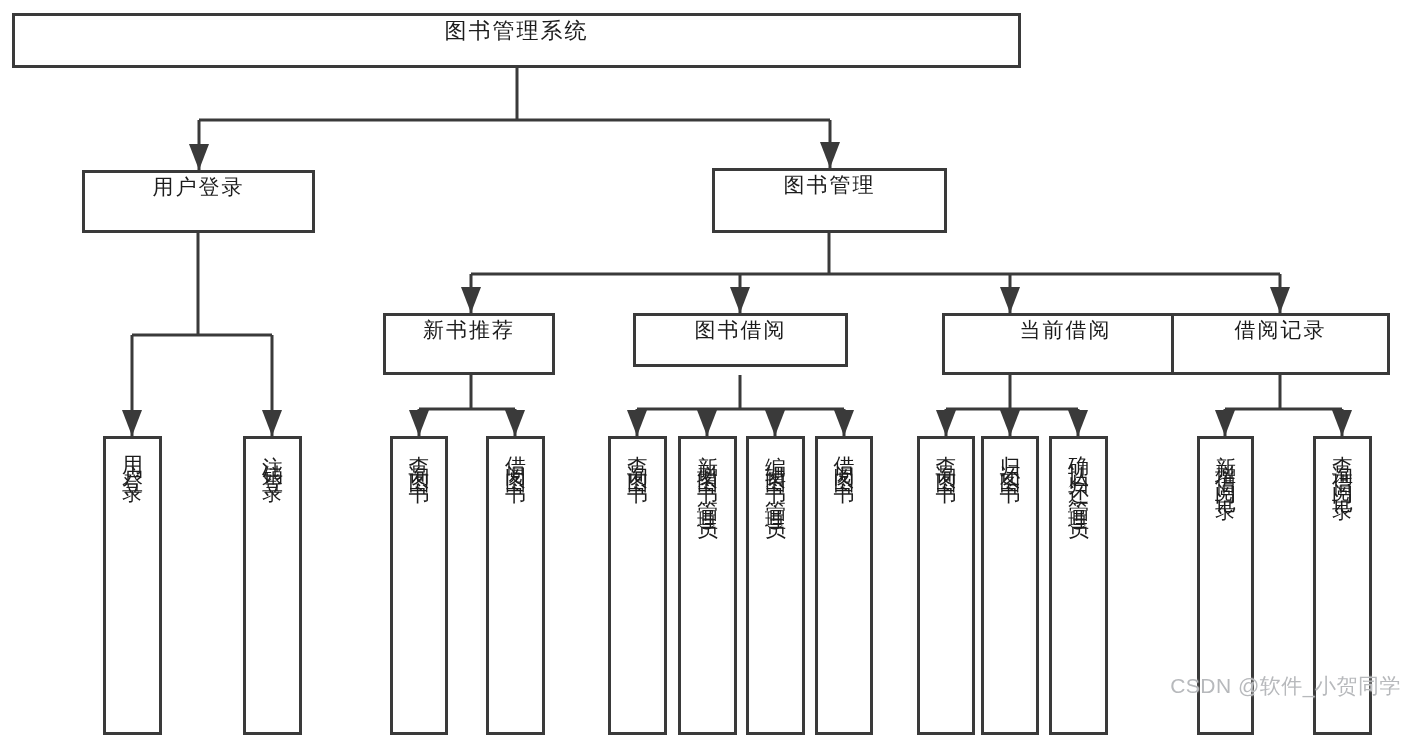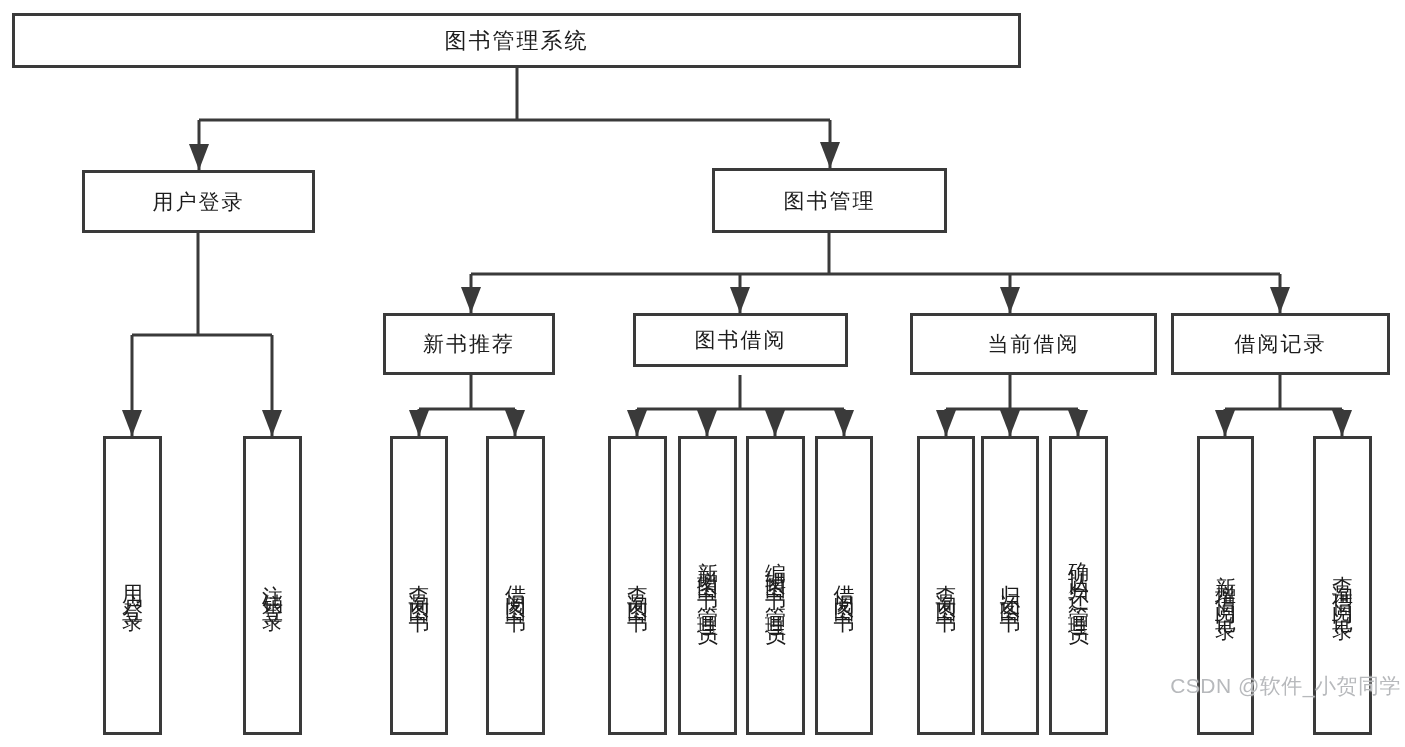--- a/index.html
+++ b/index.html
@@ -4,21 +4,21 @@
 <style>
   html,body{margin:0;padding:0;background:#fff;}
   .stage{
     position:relative;width:1405px;height:747px;background:#ffffff;overflow:hidden;
     font-family:"Liberation Sans","DejaVu Sans",sans-serif;
   }
   .wires{position:absolute;left:0;top:0;width:1405px;height:747px;}
   .box{
     position:absolute;box-sizing:border-box;
     border:3px solid #3a3a3a;background:#ffffff;
-    display:flex;align-items:center;justify-content:center;
+    display:flex;justify-content:center;
     color:#1c1c1c;
   }
   .h{font-size:21px;letter-spacing:2px;}
   .root{font-size:22px;letter-spacing:2px;}
   .v{font-size:21px;}
   .v .vtxt{
     writing-mode:vertical-rl;
     letter-spacing:9px;
     line-height:1.05;
     white-space:nowrap;
@@ -80,21 +80,21 @@
   <div class="box h" style="left:712px;top:168px;width:235px;height:65px">
     <span>图书管理</span>
   </div>
 
   <div class="box h" style="left:383px;top:313px;width:172px;height:62px">
     <span>新书推荐</span>
   </div>
   <div class="box h" style="left:633px;top:313px;width:215px;height:54px">
     <span>图书借阅</span>
   </div>
-  <div class="box h" style="left:910px;top:313px;width:247px;height:62px">
+  <div class="box h" style="left:942px;top:313px;width:247px;height:62px">
     <span>当前借阅</span>
   </div>
   <div class="box h" style="left:1171px;top:313px;width:219px;height:62px">
     <span>借阅记录</span>
   </div>
 
   <div class="box v leaf" style="left:103px;width:59px">
     <span class="vtxt">用户登录</span>
   </div>
   <div class="box v leaf" style="left:243px;width:59px">

